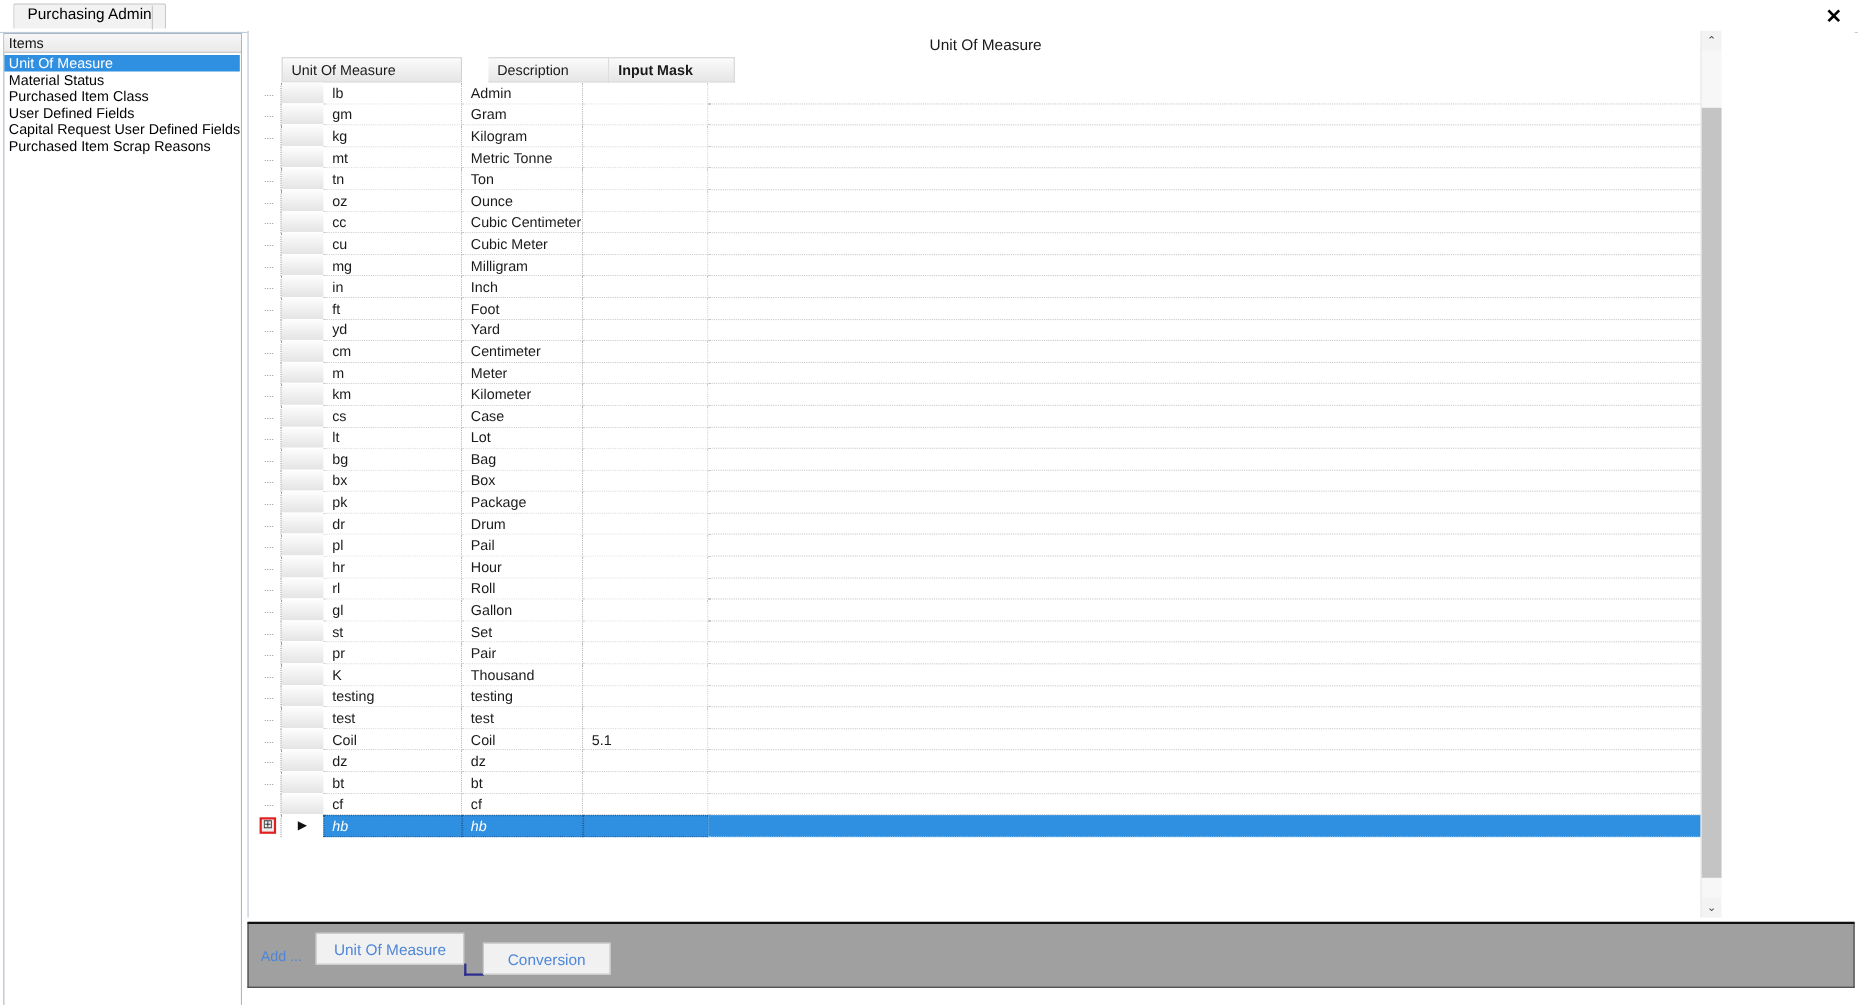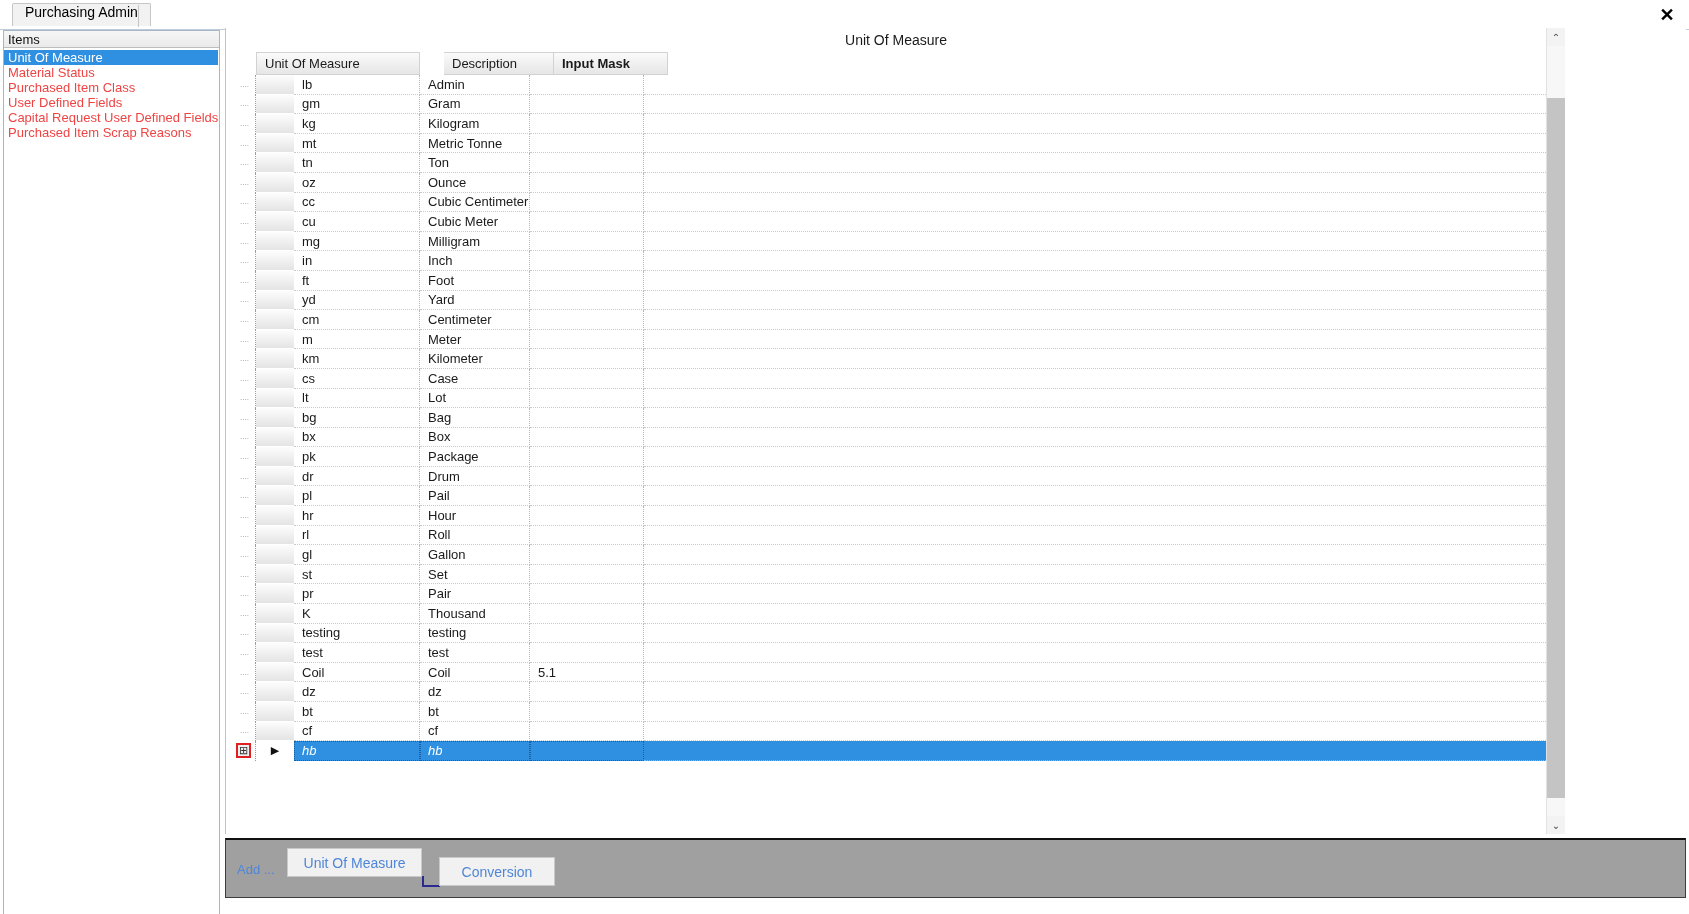--- a/index.html
+++ b/index.html
@@ -83,21 +83,21 @@
     box-sizing: border-box;
   }
   .sidebar-list {
     padding: 2px 0 0 0;
   }
   .sidebar-item {
     height: 15px;
     line-height: 15px;
     padding-left: 4px;
     font-size: 13px;
-    color: #ef4444;
+    color: #000000;
     white-space: nowrap;
     cursor: default;
   }
   .sidebar-item.selected {
     background: #2f8fe0;
     color: #ffffff;
     margin-right: 1px;
   }
 
   

